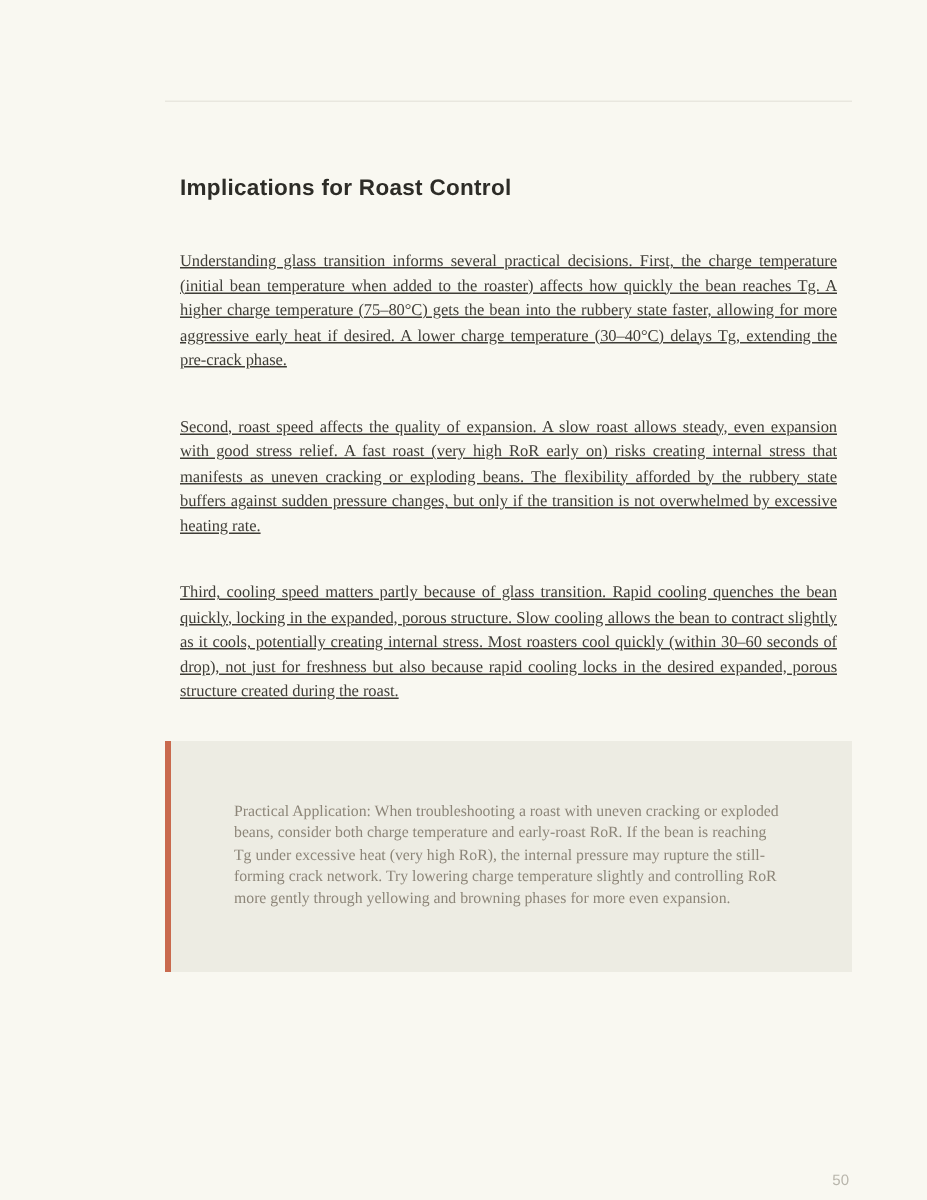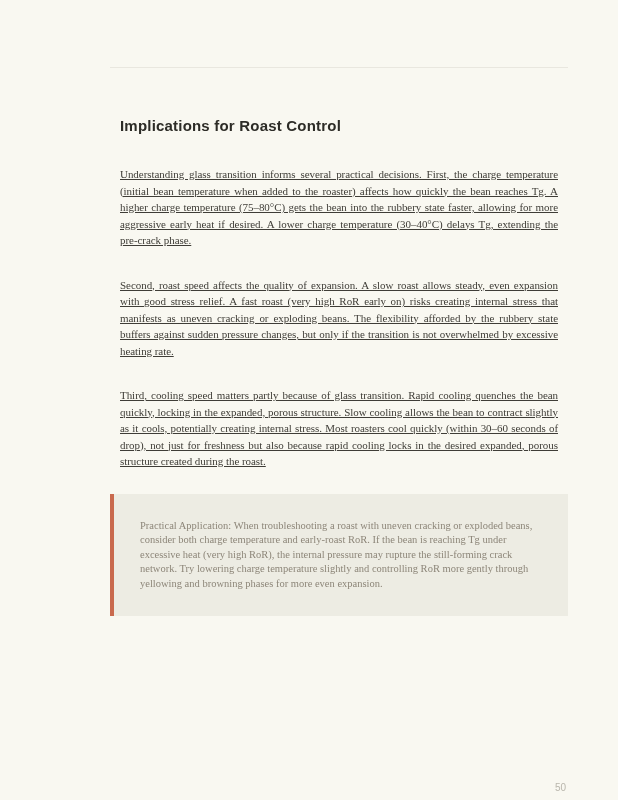--- a/index.html
+++ b/index.html
@@ -62,21 +62,21 @@
     background: var(--callout-bg);
     border-left: 4px solid var(--accent);
     padding: 15px 20px 15px 16px;
   }
   p.callout-text {
     font-size: 10.5px;
     line-height: 14.5px;
     color: var(--muted-color);
     text-align: left;
     max-width: 445px;
-    margin: 0;
+    margin: 16px;
   }
   .page-number {
     position: absolute;
     top: 752px;
     right: 62px;
     font-family: "Liberation Sans", sans-serif;
     font-size: 10px;
     color: var(--pagenum-color);
   }
 </style>

